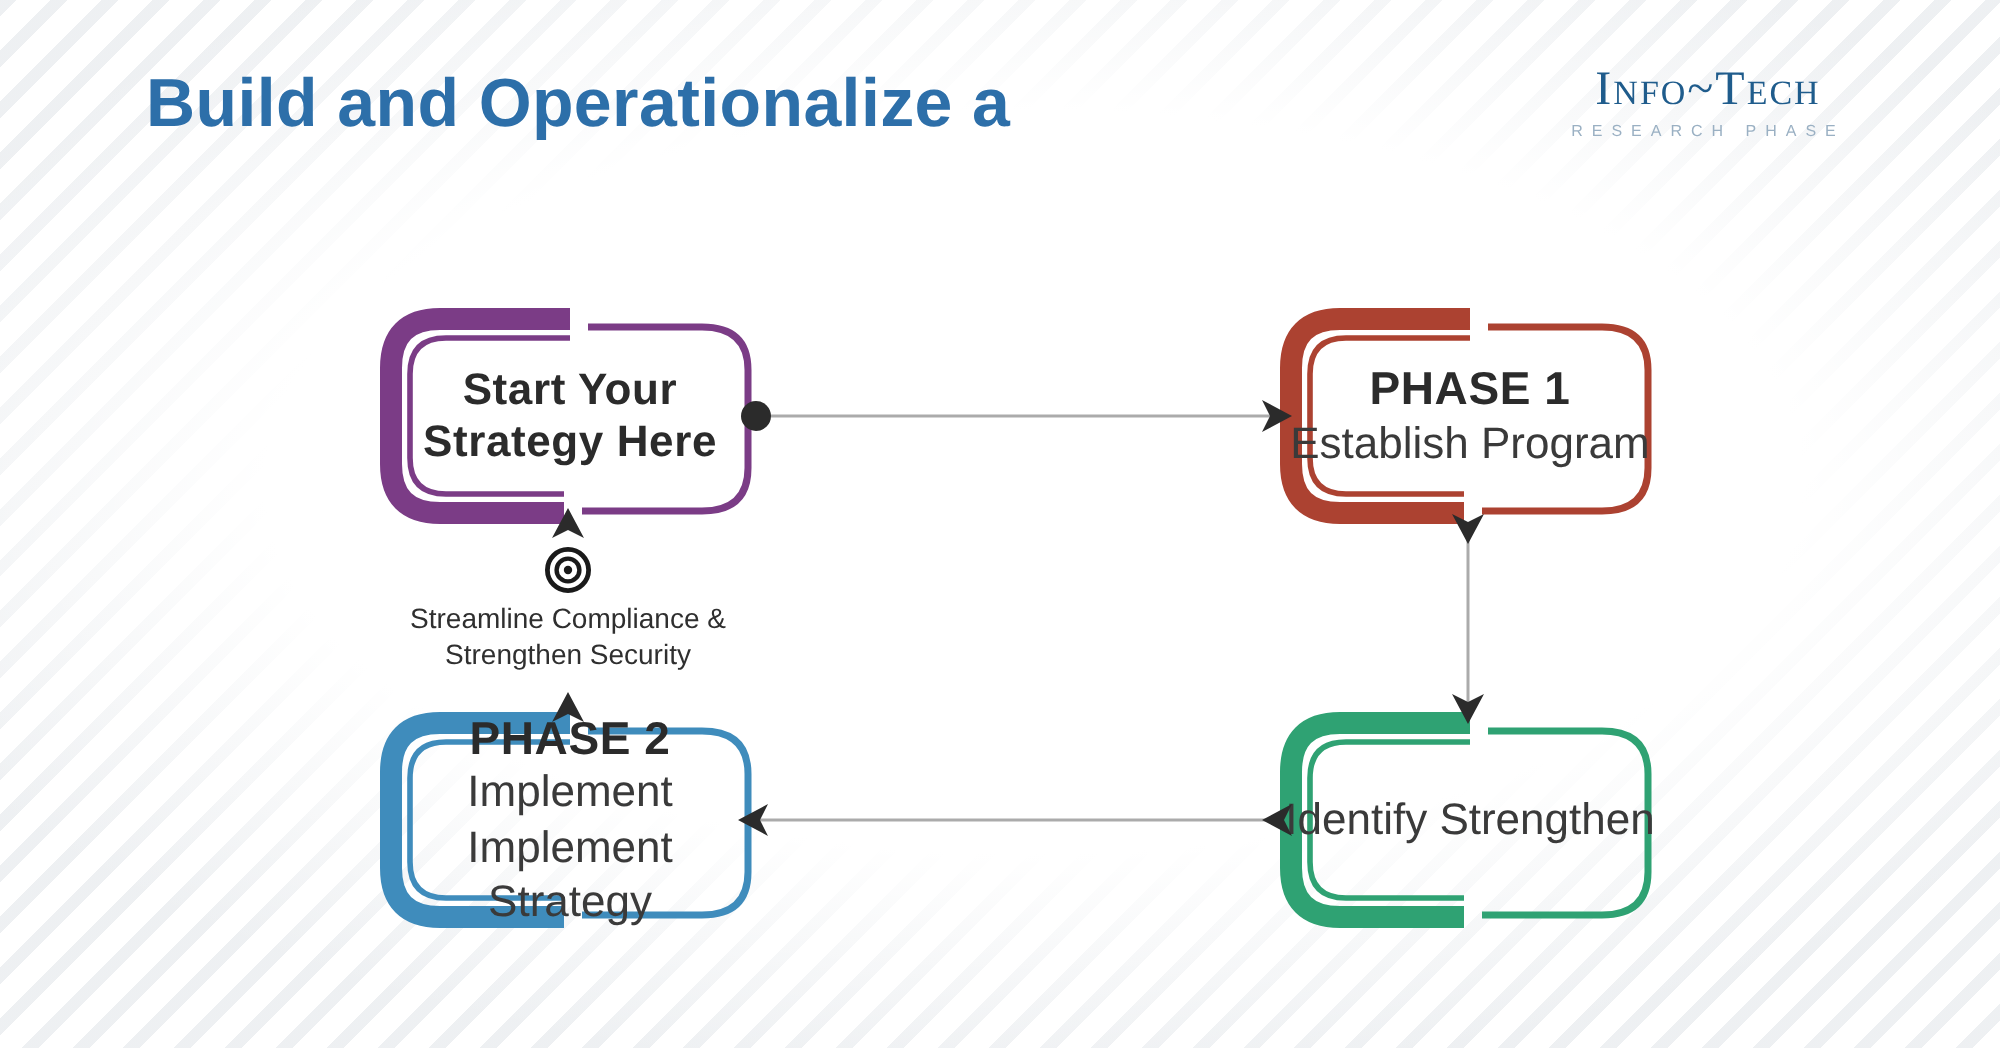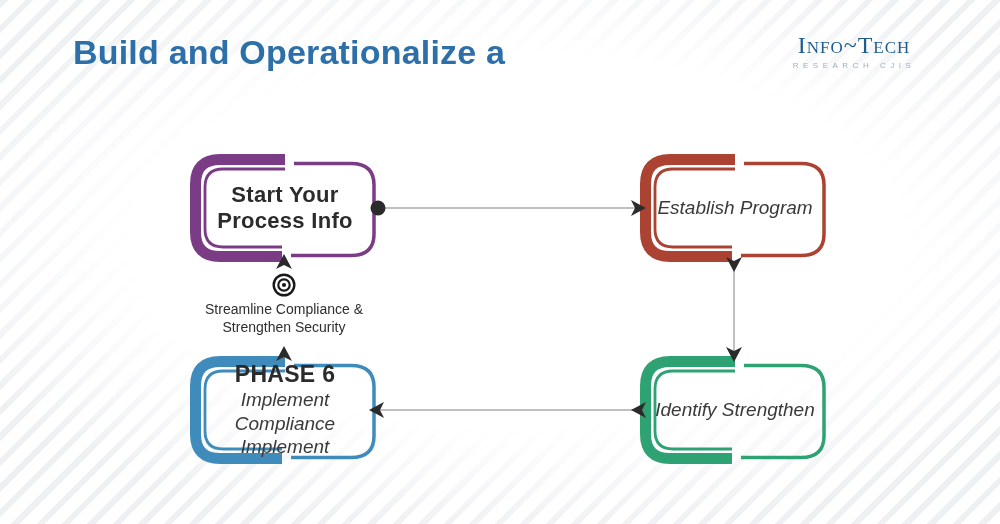--- a/index.html
+++ b/index.html
@@ -33,21 +33,21 @@
   .node svg.frame path{fill:none;stroke:var(--accent);}
   .node .p-thick{stroke-width:11px;}
   .node .p-inner{stroke-width:2.8px;}
   .node .p-right{stroke-width:3.5px;}
   .node-text{
     position:absolute;inset:0;display:flex;flex-direction:column;
     align-items:center;justify-content:center;text-align:center;z-index:2;
   }
   .node-title{font-size:23px;font-weight:bold;color:#2b2b2b;line-height:1.16;letter-spacing:0.3px;}
   .node--start .node-title{font-size:22px;}
-  .node-sub{font-size:19px;color:#3a3a3a;line-height:1.24;font-style:italic;}
+  .node-sub{font-size:22px;color:#3a3a3a;line-height:1.24;}
   .node--start{--accent:#7b3c86;}
   .node--phase1{--accent:#ac4231;}
   .node--phase2{--accent:#2fa273;}
   .node--phase3{--accent:#3f8cbc;}
   .node--start{left:190px;top:154px;}
   .node--phase1{left:640px;top:154px;}
   .node--phase2{left:640px;top:356px;}
   .node--phase3{left:190px;top:356px;}
   
   .connectors{position:absolute;inset:0;pointer-events:none;z-index:3;}
@@ -63,42 +63,43 @@
 <body>
 
 <div class="canvas">
 
   <div class="page-title">
     <div>Build and Operationalize a</div>
   </div>
 
   <div class="logo">
     <div class="logo-main">Info~Tech</div>
-    <div class="logo-sub">RESEARCH CJIS</div>
+    <div class="logo-sub">RESEARCH PHASE</div>
   </div>
 
   <div class="node node--start">
     <svg class="frame" width="190" height="108" viewBox="0 0 190 108">
       <path class="p-thick" d="M95 5.5 H30 Q5.5 5.5 5.5 30 V78 Q5.5 102.5 30 102.5 H92"></path>
       <path class="p-inner" d="M95 15 H33 Q15 15 15 33 V75 Q15 93 33 93 H92"></path>
       <path class="p-right" d="M104 9.5 H161 Q184 9.5 184 31 V80 Q184 101.5 161 101.5 H101"></path>
     </svg>
     <div class="node-text">
       <div class="node-title">Start Your</div>
-      <div class="node-title">Process Info</div>
+      <div class="node-title">Strategy Here</div>
     </div>
   </div>
 
   <div class="node node--phase1">
     <svg class="frame" width="190" height="108" viewBox="0 0 190 108">
       <path class="p-thick" d="M95 5.5 H30 Q5.5 5.5 5.5 30 V78 Q5.5 102.5 30 102.5 H92"></path>
       <path class="p-inner" d="M95 15 H33 Q15 15 15 33 V75 Q15 93 33 93 H92"></path>
       <path class="p-right" d="M104 9.5 H161 Q184 9.5 184 31 V80 Q184 101.5 161 101.5 H101"></path>
     </svg>
     <div class="node-text">
+      <div class="node-title">PHASE 1</div>
       <div class="node-sub">Establish Program</div>
     </div>
   </div>
 
   <div class="node node--phase2">
     <svg class="frame" width="190" height="108" viewBox="0 0 190 108">
       <path class="p-thick" d="M95 5.5 H30 Q5.5 5.5 5.5 30 V78 Q5.5 102.5 30 102.5 H92"></path>
       <path class="p-inner" d="M95 15 H33 Q15 15 15 33 V75 Q15 93 33 93 H92"></path>
       <path class="p-right" d="M104 9.5 H161 Q184 9.5 184 31 V80 Q184 101.5 161 101.5 H101"></path>
     </svg>
@@ -107,23 +108,23 @@
     </div>
   </div>
 
   <div class="node node--phase3">
     <svg class="frame" width="190" height="108" viewBox="0 0 190 108">
       <path class="p-thick" d="M95 5.5 H30 Q5.5 5.5 5.5 30 V78 Q5.5 102.5 30 102.5 H92"></path>
       <path class="p-inner" d="M95 15 H33 Q15 15 15 33 V75 Q15 93 33 93 H92"></path>
       <path class="p-right" d="M104 9.5 H161 Q184 9.5 184 31 V80 Q184 101.5 161 101.5 H101"></path>
     </svg>
     <div class="node-text">
-      <div class="node-title">PHASE 6</div>
+      <div class="node-title">PHASE 2</div>
       <div class="node-sub">Implement</div>
-      <div class="node-sub">Compliance Implement</div>
+      <div class="node-sub">Implement Strategy</div>
     </div>
   </div>
 
   <div class="loop-label">
     <svg class="loop-icon" width="26" height="26" viewBox="0 0 26 26">
       <circle cx="13" cy="13" r="10.3" fill="none" stroke="#1a1a1a" stroke-width="2.4"></circle>
       <circle cx="13" cy="13" r="5.7" fill="none" stroke="#1a1a1a" stroke-width="2.2"></circle>
       <circle cx="13" cy="13" r="2.1" fill="#1a1a1a"></circle>
     </svg>
     <div class="loop-text">Streamline Compliance &amp;</div>

